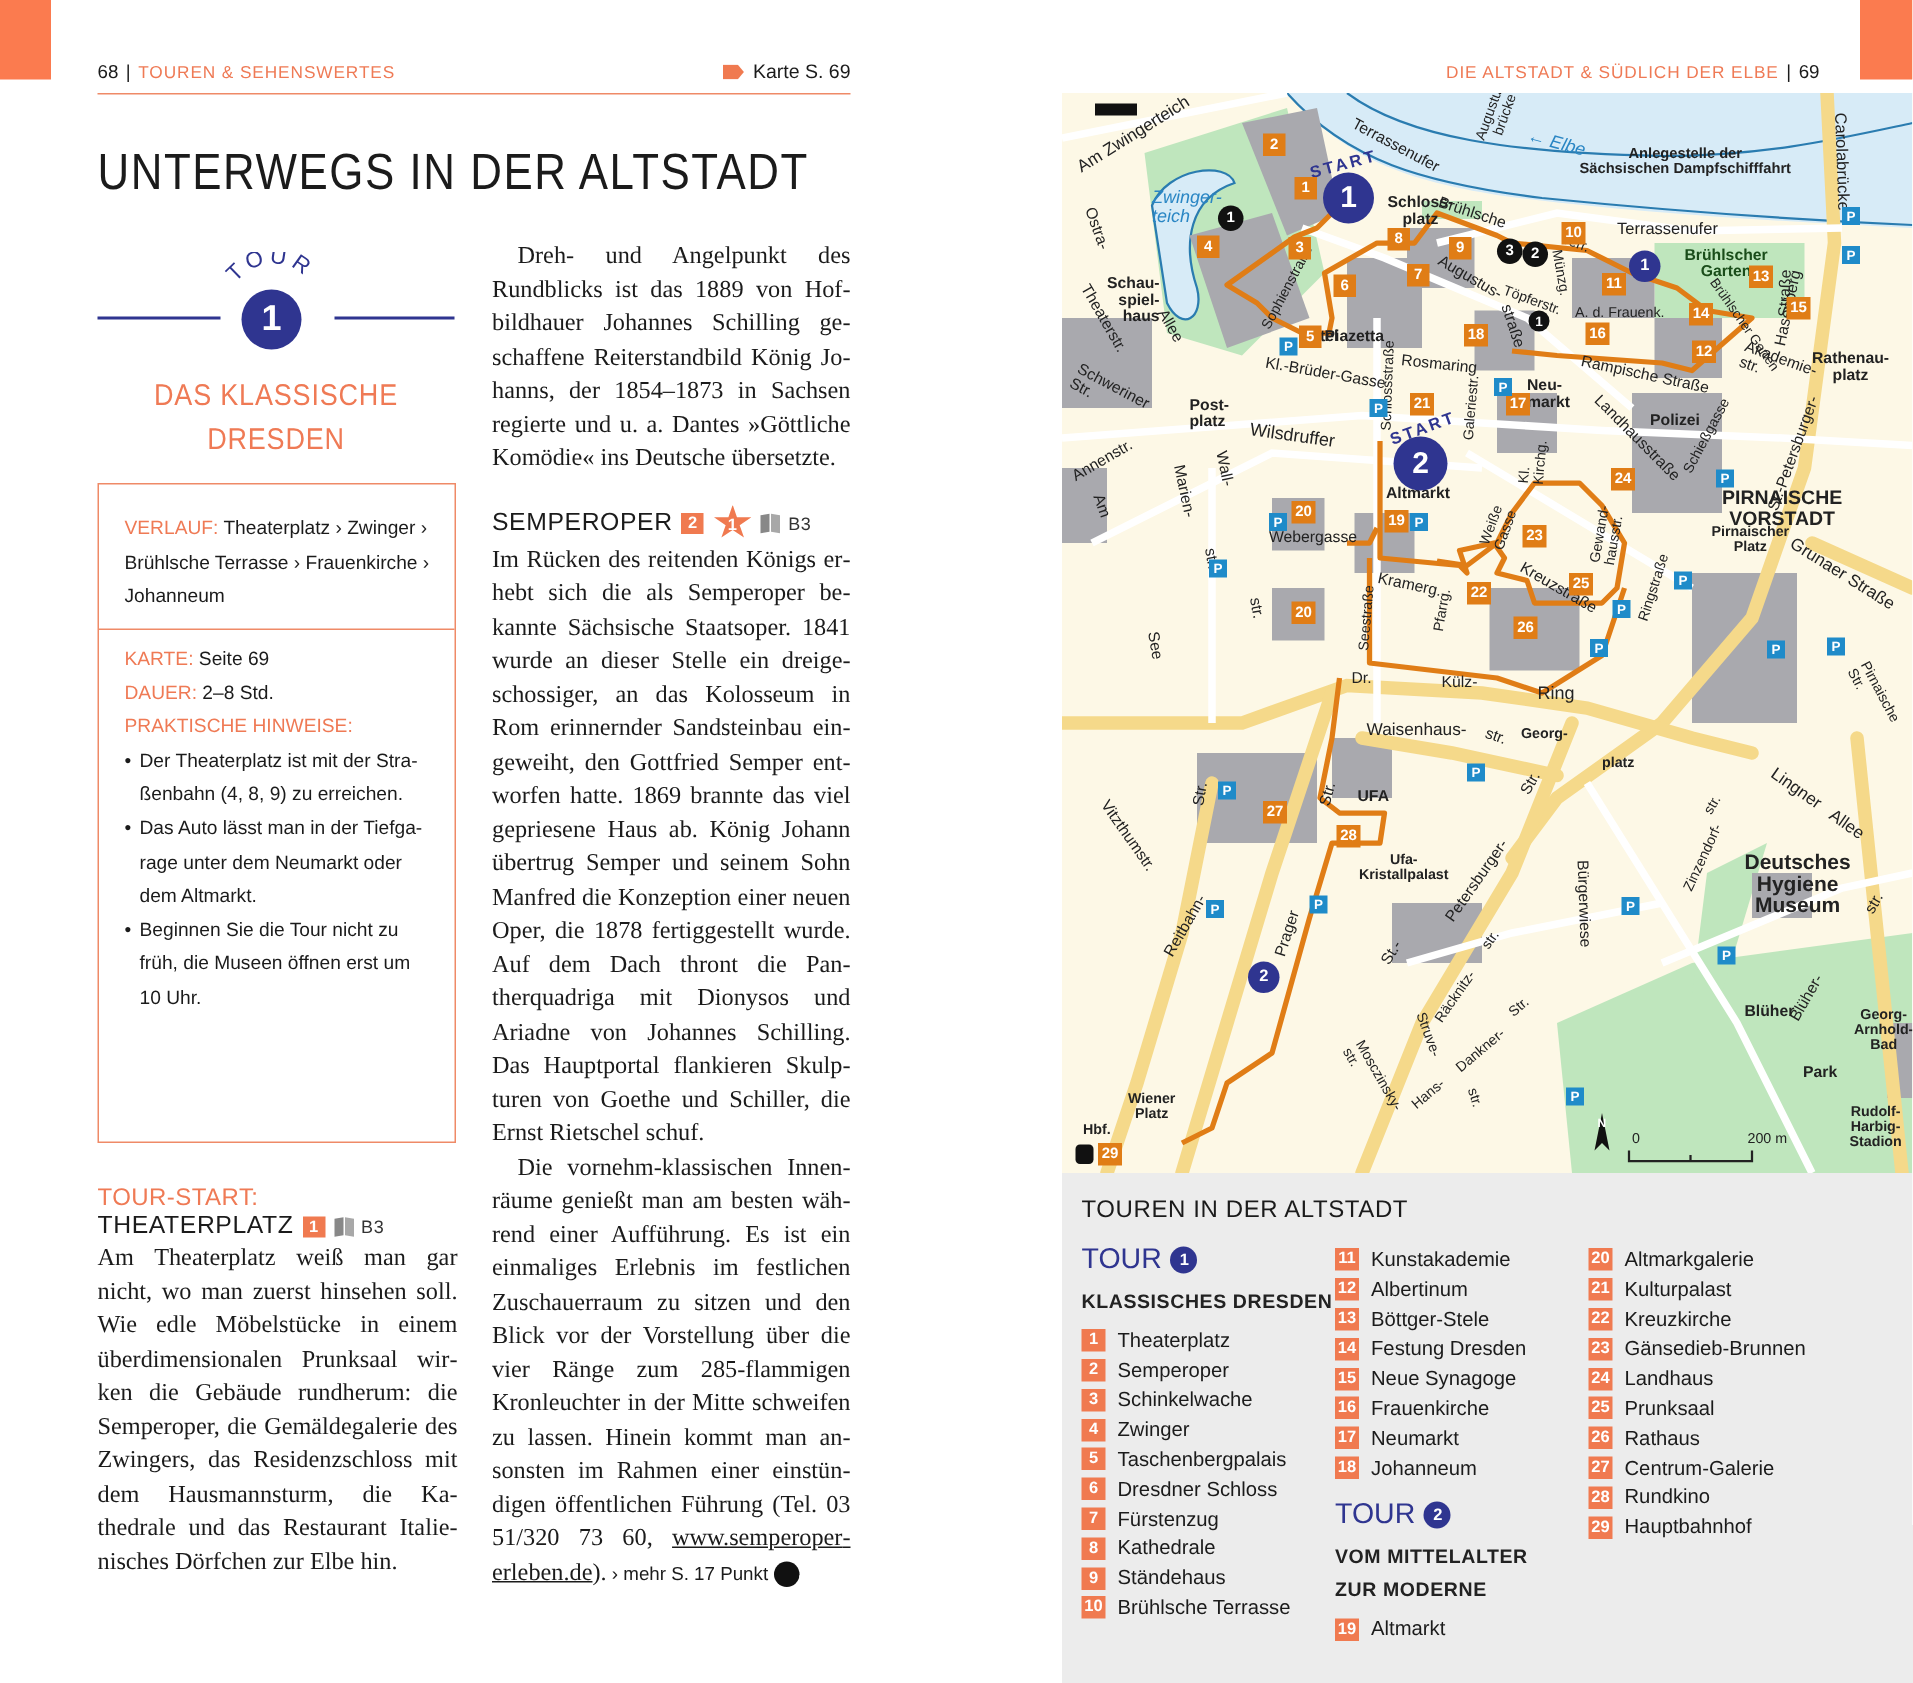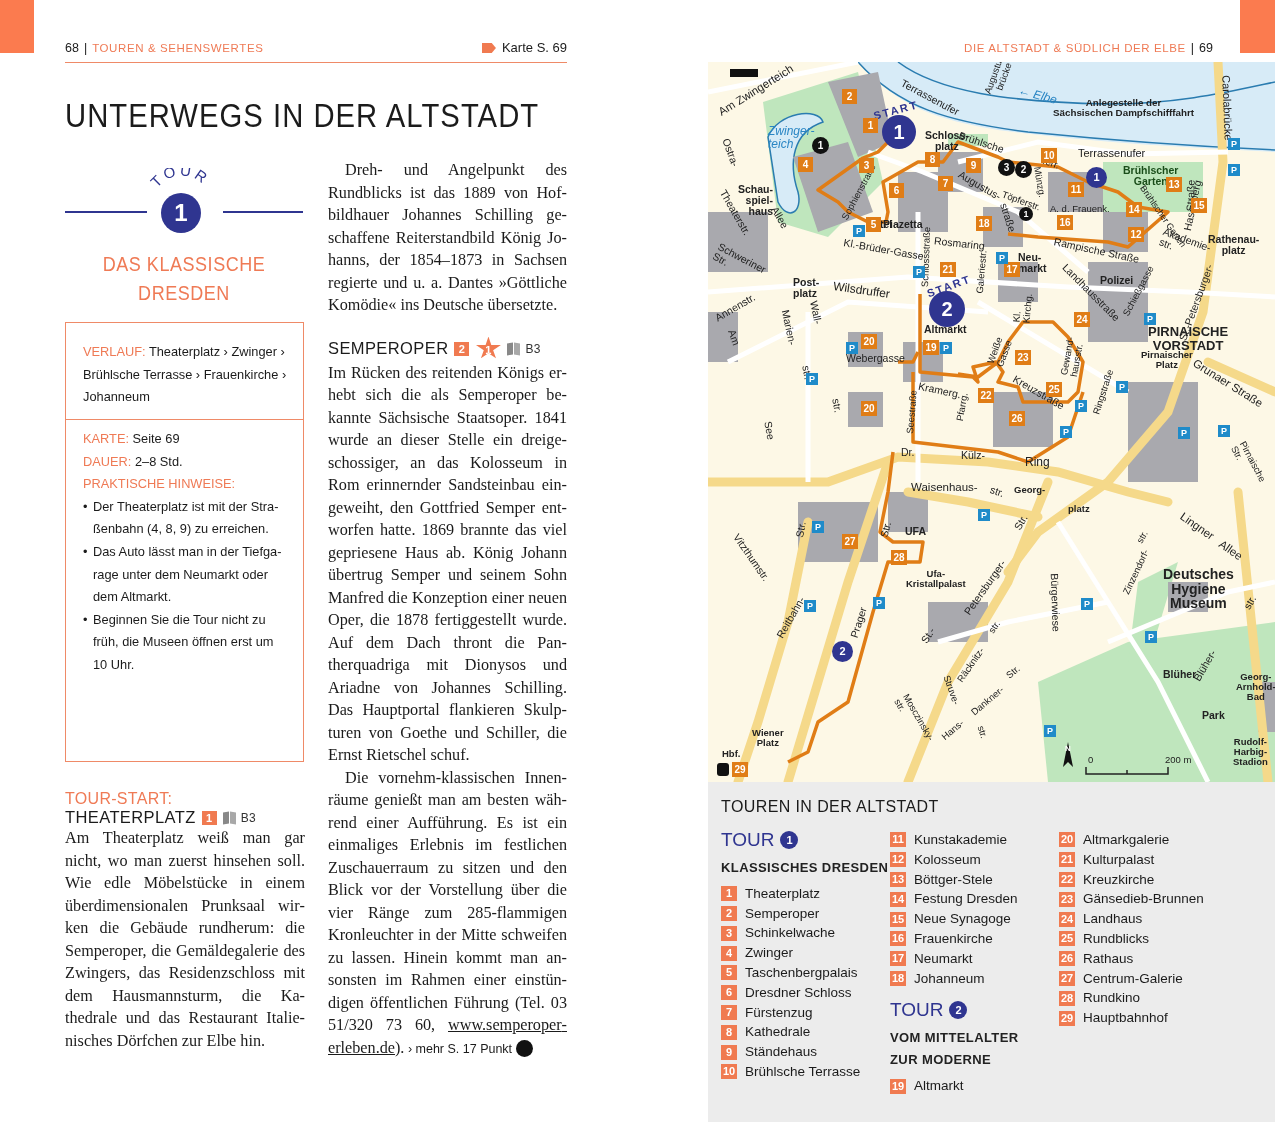--- a/index.html
+++ b/index.html
@@ -284,21 +284,21 @@
   <div class="map-label" style="left:135px;top:182px;transform:rotate(10deg);">Kl.-Brüder-Gasse</div>
   <div class="map-label" style="left:188px;top:190px;transform:rotate(-88deg);font-size:9.5px;">Schlossstraße</div>
   <div class="map-label" style="left:226px;top:176px;transform:rotate(6deg);">Rosmaring</div>
   <div class="map-label" style="left:345px;top:183px;transform:rotate(12deg);">Rampische Straße</div>
   <div class="map-label" style="left:452px;top:172px;transform:rotate(20deg);white-space:pre;">Akademie-
 str.</div>
   <div class="map-label b" style="left:310px;top:190px;white-space:pre;">Neu-
 markt</div>
   <div class="map-label" style="left:5px;top:190px;transform:rotate(28deg);white-space:pre;">Schweriner
 Str.</div>
-  <div class="map-label b" style="left:85px;top:203px;white-space:pre;margin-top:12px;">Post-
+  <div class="map-label b" style="left:85px;top:203px;white-space:pre;">Post-
 platz</div>
   <div class="map-label" style="left:125px;top:222px;transform:rotate(8deg);font-size:12px;">Wilsdruffer</div>
   <div class="map-label" style="left:252px;top:205px;transform:rotate(-85deg);font-size:9.5px;">Galeriestr.</div>
   <div class="map-label" style="left:300px;top:236px;transform:rotate(-85deg);white-space:pre;font-size:9.5px;">Kl.
 Kirchg.</div>
   <div class="map-label" style="left:345px;top:225px;transform:rotate(45deg);">Landhausstraße</div>
   <div class="map-label" style="left:403px;top:224px;transform:rotate(-62deg);font-size:9.5px;">Schießgasse</div>
   <div class="map-label b" style="left:392px;top:213px;">Polizei</div>
   <div class="map-label" style="left:448px;top:235px;transform:rotate(-70deg);">St.-Petersburger-</div>
   <div class="map-label" style="left:467px;top:128px;transform:rotate(-88deg);">Straße</div>
@@ -499,21 +499,21 @@
   </div>
 
   <div class="leg-col" style="left:182px;top:48px;">
     <div id="leg-col2">
         <div class="row">
           <span class="lnum">11</span>
           <span>Kunstakademie</span>
         </div>
         <div class="row">
           <span class="lnum">12</span>
-          <span>Kolosseum</span>
+          <span>Albertinum</span>
         </div>
         <div class="row">
           <span class="lnum">13</span>
           <span>Böttger-Stele</span>
         </div>
         <div class="row">
           <span class="lnum">14</span>
           <span>Festung Dresden</span>
         </div>
         <div class="row">
@@ -563,21 +563,21 @@
         <div class="row">
           <span class="lnum">23</span>
           <span>Gänsedieb-Brunnen</span>
         </div>
         <div class="row">
           <span class="lnum">24</span>
           <span>Landhaus</span>
         </div>
         <div class="row">
           <span class="lnum">25</span>
-          <span>Rundblicks</span>
+          <span>Prunksaal</span>
         </div>
         <div class="row">
           <span class="lnum">26</span>
           <span>Rathaus</span>
         </div>
         <div class="row">
           <span class="lnum">27</span>
           <span>Centrum-Galerie</span>
         </div>
         <div class="row">

